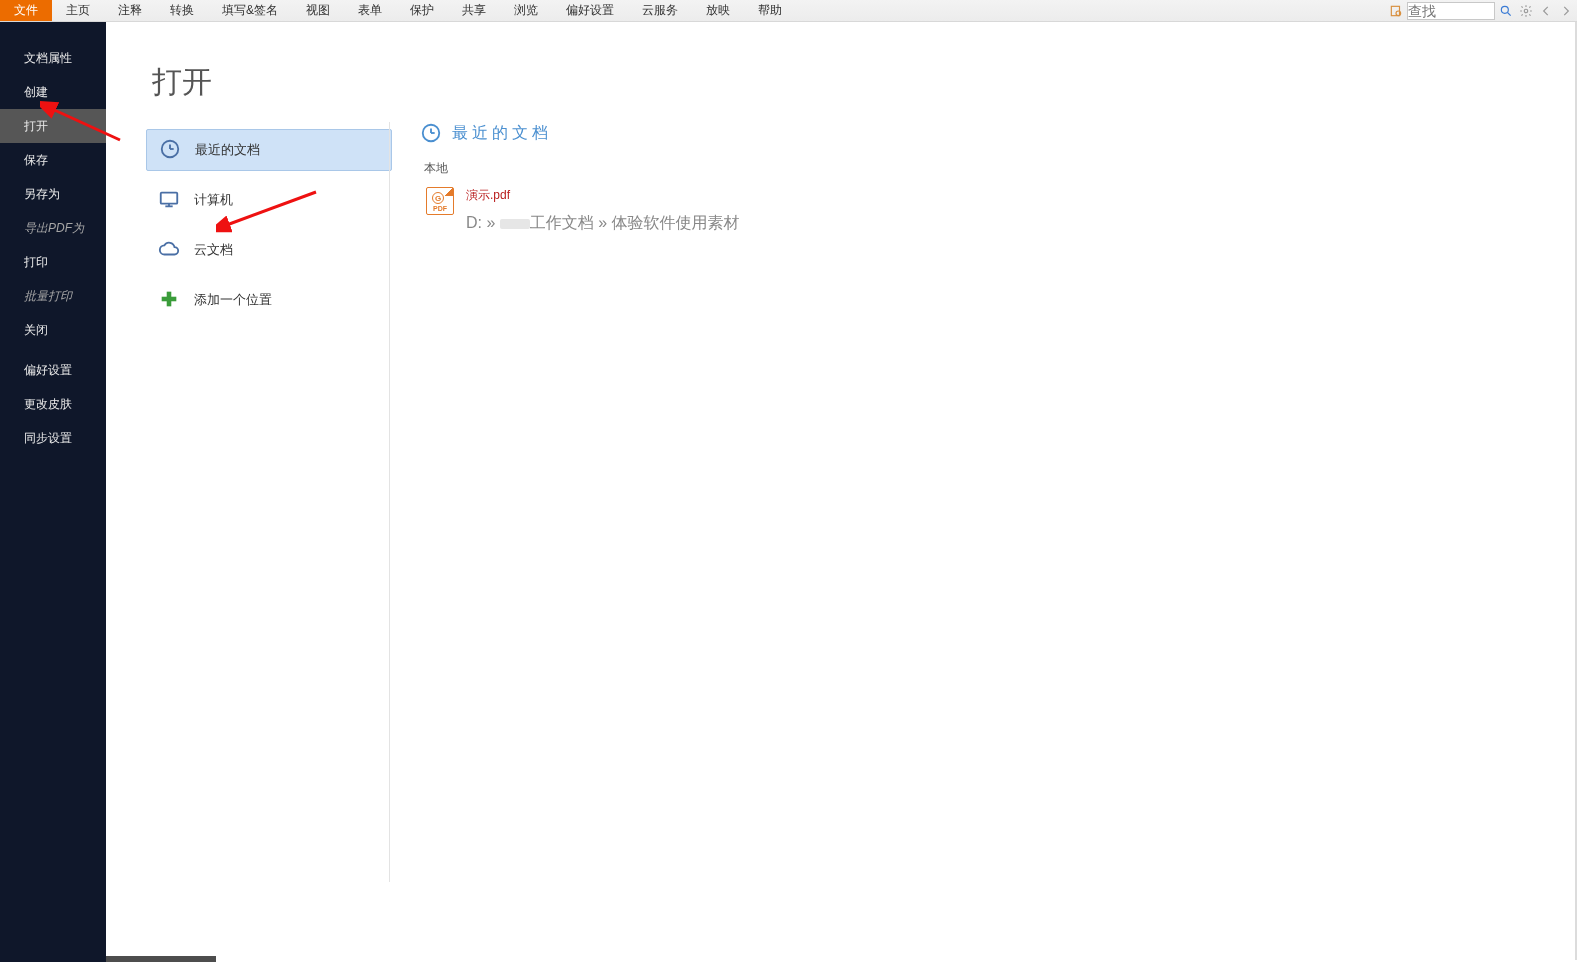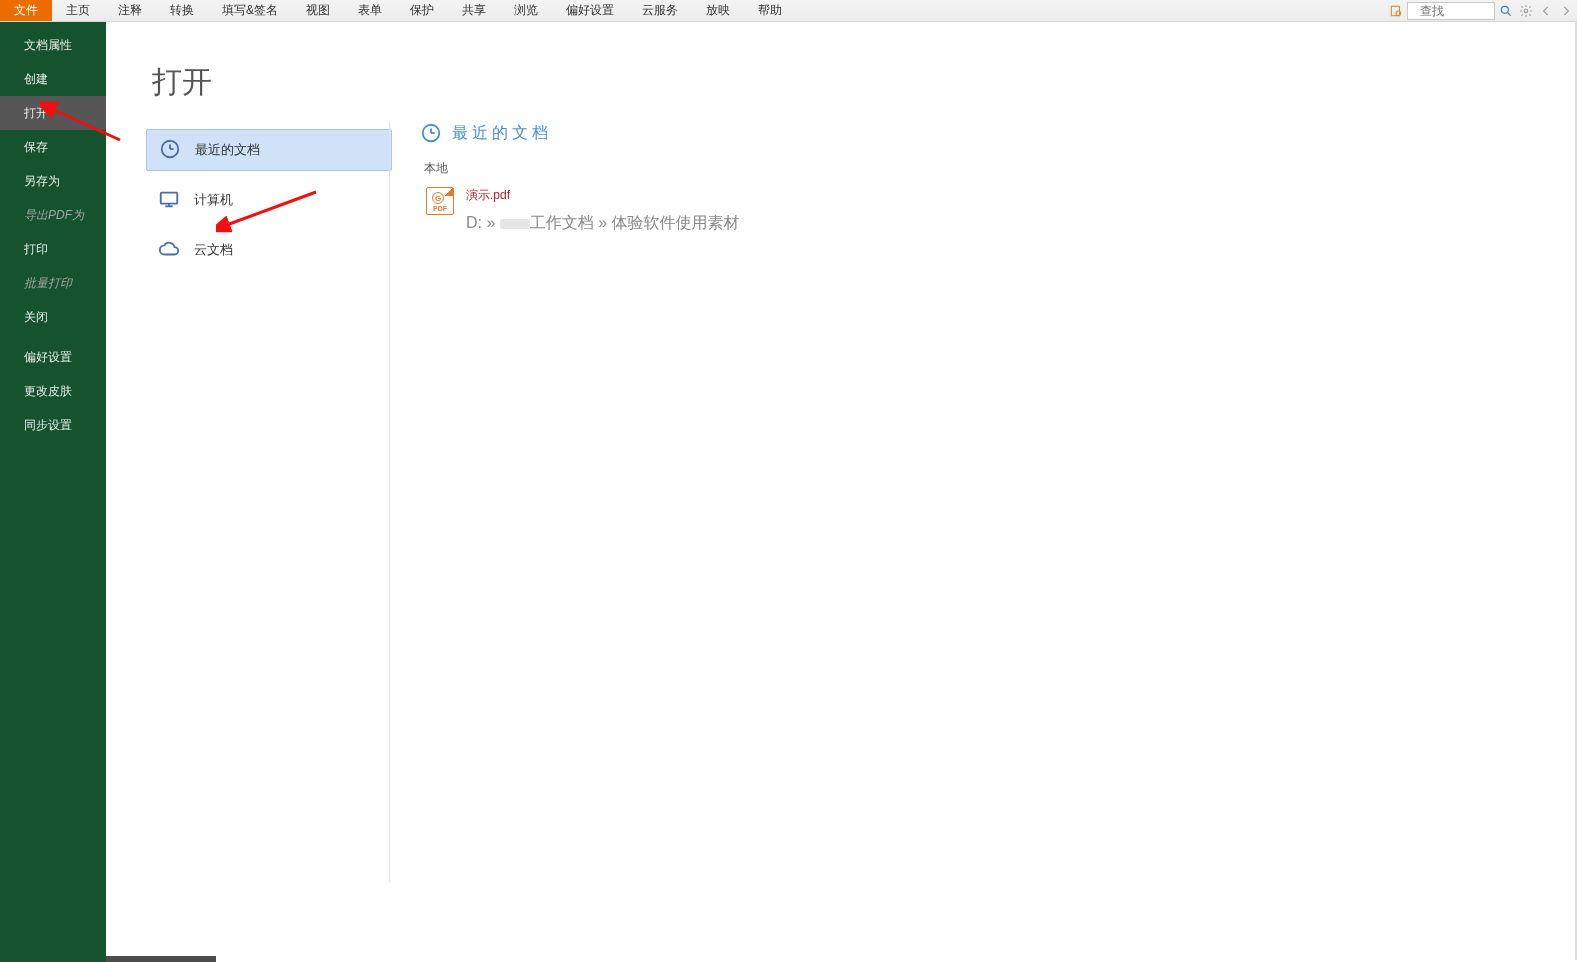--- a/index.html
+++ b/index.html
@@ -35,41 +35,41 @@
       height: 22px;
       display: flex;
       align-items: center;
       gap: 2px;
     }
     .search-box {
       height: 18px;
       width: 88px;
       border: 1px solid #c8c8c8;
       background: #fff;
-      font-size: 12px;
-      padding: 0 12px;
+      font-size: 14px;
+      padding: 0 0;
       color: #888;
     }
     .top-icon-btn {
       width: 18px; height: 18px;
       display: flex; align-items: center; justify-content: center;
       color: #888; font-size: 12px; cursor: pointer;
     }
     .top-icon-btn svg { width: 14px; height: 14px; }
     .top-icon-search svg { stroke: #3a7bd5; }
 
     
     .body-row { display: flex; height: calc(962px - 22px); }
 
     
     .file-sidebar {
       width: 106px;
-      background: #14532d;
+      background: #0f172a;
       color: #e8e8e8;
-      padding-top: 6px;
+      padding-top: 19px;
     }
     .file-item {
       height: 34px;
       display: flex;
       align-items: center;
       padding-left: 24px;
       font-size: 12px;
       color: #eaeaea;
       cursor: pointer;
     }
@@ -296,20 +296,27 @@
                   <line x1="8" y1="20" x2="16" y2="20"></line>
                   <line x1="12" y1="17" x2="12" y2="20"></line>
                 </svg></span>
               <span class="label">计算机</span>
             </div>
             <div class="source-item">
               <span><svg class="src-cloud-icon" viewBox="0 0 24 24">
                   <path d="M7 18a5 5 0 010-10 6 6 0 0111 2 4 4 0 010 8H7z"></path>
                 </svg></span>
               <span class="label">云文档</span>
+            </div>
+            <div class="source-item">
+              <span><svg class="src-add-icon" viewBox="0 0 24 24">
+                  <line x1="12" y1="4" x2="12" y2="20"></line>
+                  <line x1="4" y1="12" x2="20" y2="12"></line>
+                </svg></span>
+              <span class="label">添加一个位置</span>
             </div>
           </div>
         <div class="col-divider"></div>
       </div>
 
       <div class="detail-col">
         <div class="detail-header">
           <svg viewBox="0 0 24 24">
               <circle cx="12" cy="12" r="9"></circle>
               <line x1="12" y1="12" x2="12" y2="7"></line>

